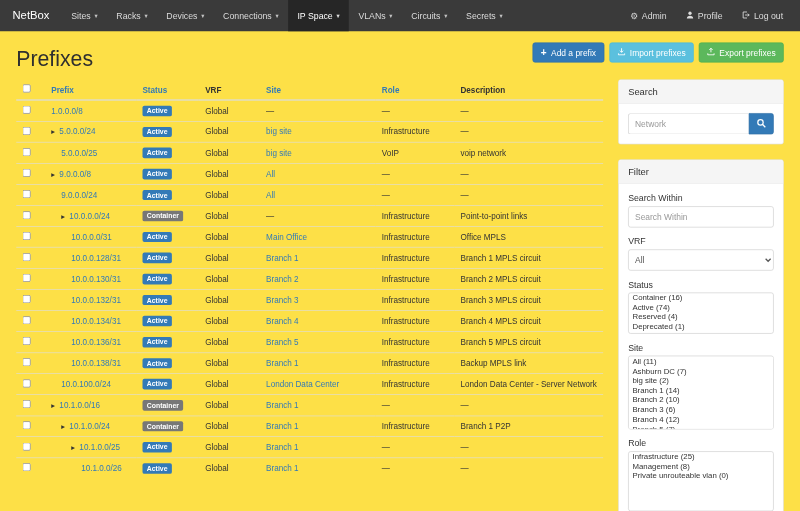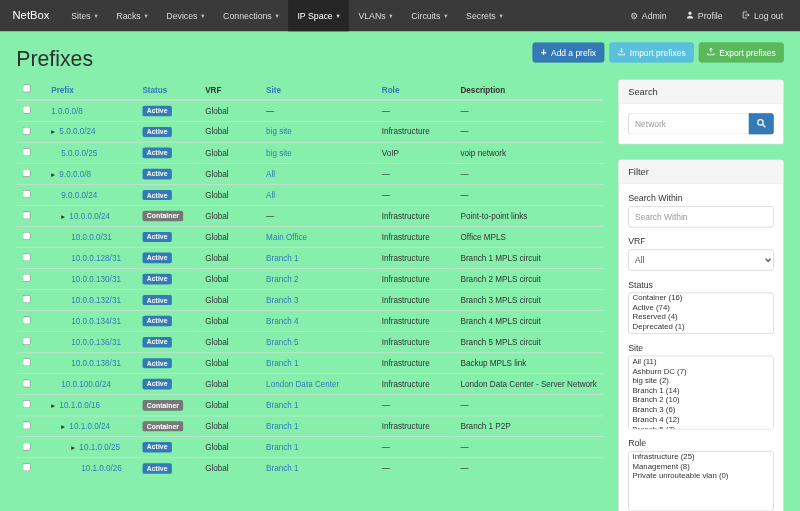--- a/index.html
+++ b/index.html
@@ -1,17 +1,17 @@
 <!DOCTYPE html>
 <html style="--navbar-bg: #3a3a3a; --navbar-active-bg: #262626; --link: #337ab7; --status-active: #337ab7; --status-container: #777777; --btn-primary: #337ab7; --btn-info: #5bc0de; --btn-success: #5cb85c;"><head>
 <meta charset="utf-8">
 <style>
   html,body{margin:0;padding:0;background:#fff;}
   body{width:800px;height:511px;overflow:hidden;font-family:"Liberation Sans",sans-serif;color:#333;}
-  .viewport{width:800px;height:511px;overflow:hidden;background:#86efac;}
+  .viewport{width:800px;height:511px;overflow:hidden;background:#fde047;}
   .scale{width:1280px;height:818px;transform:scale(0.625);transform-origin:0 0;font-size:14px;}
 
   
   .navbar{height:50px;background:var(--navbar-bg,#3a3a3a);display:flex;align-items:stretch;}
   .brand{display:flex;align-items:center;padding:0 20px;color:#fff;font-size:18px;cursor:pointer;}
   .nav-left{display:flex;align-items:stretch;}
   .nav-item{display:flex;align-items:center;gap:6px;padding:0 15px;color:#dcdcdc;font-size:14px;cursor:pointer;white-space:nowrap;}
   .nav-item.active{background:var(--navbar-active-bg,#262626);color:#fff;}
   .nav-caret{font-size:10px;opacity:.85;}
   .nav-right{margin-left:auto;display:flex;align-items:stretch;padding-right:12px;}

